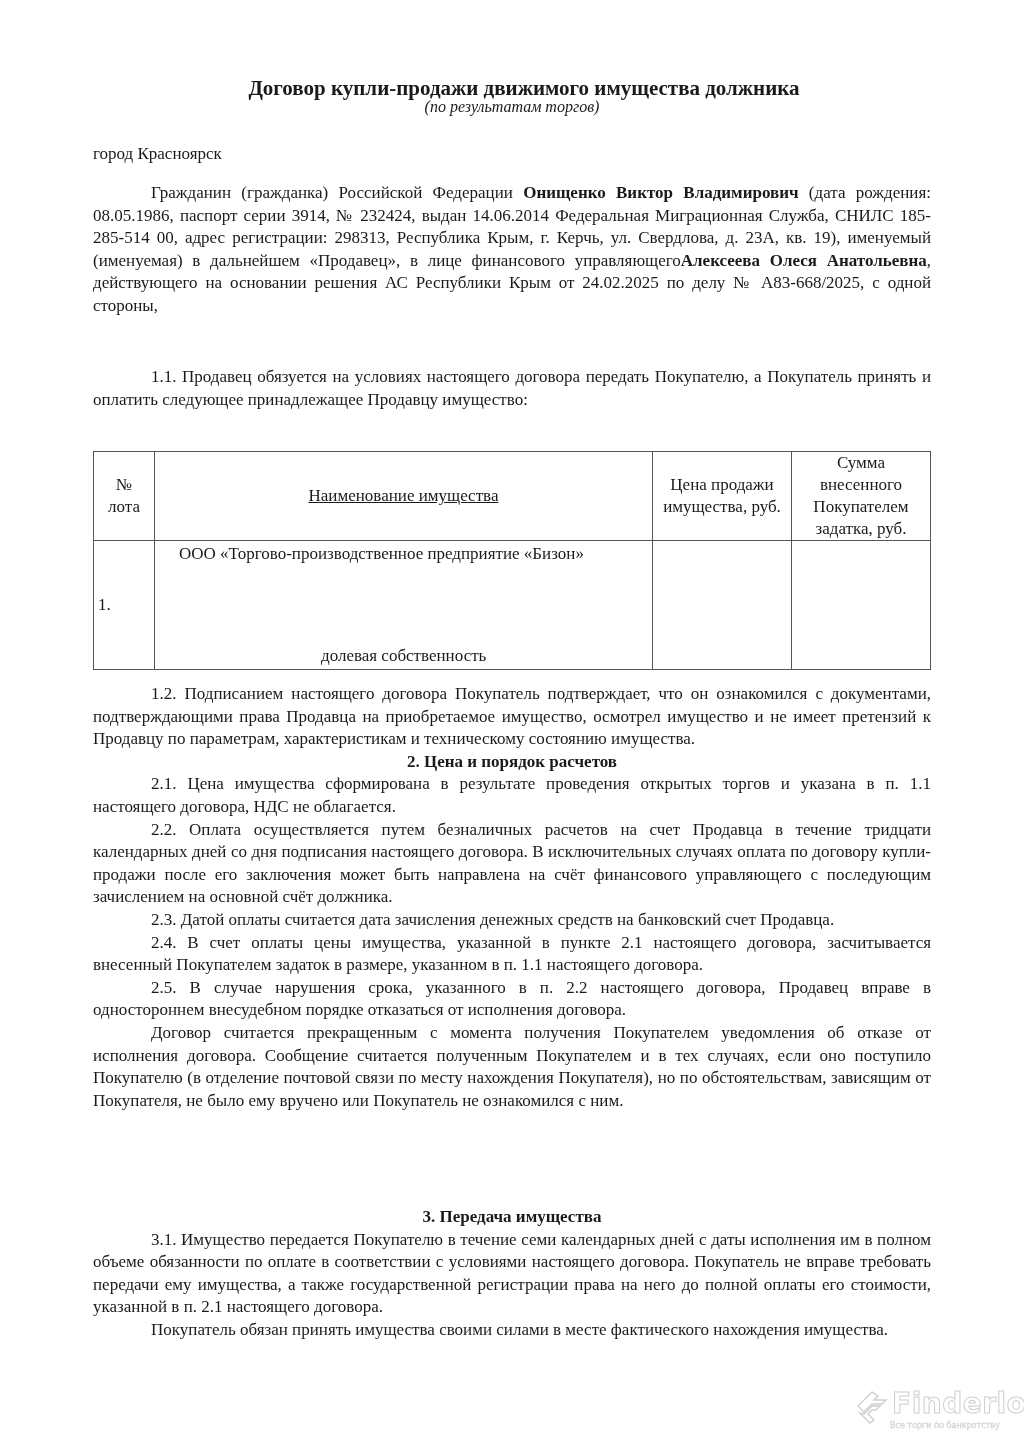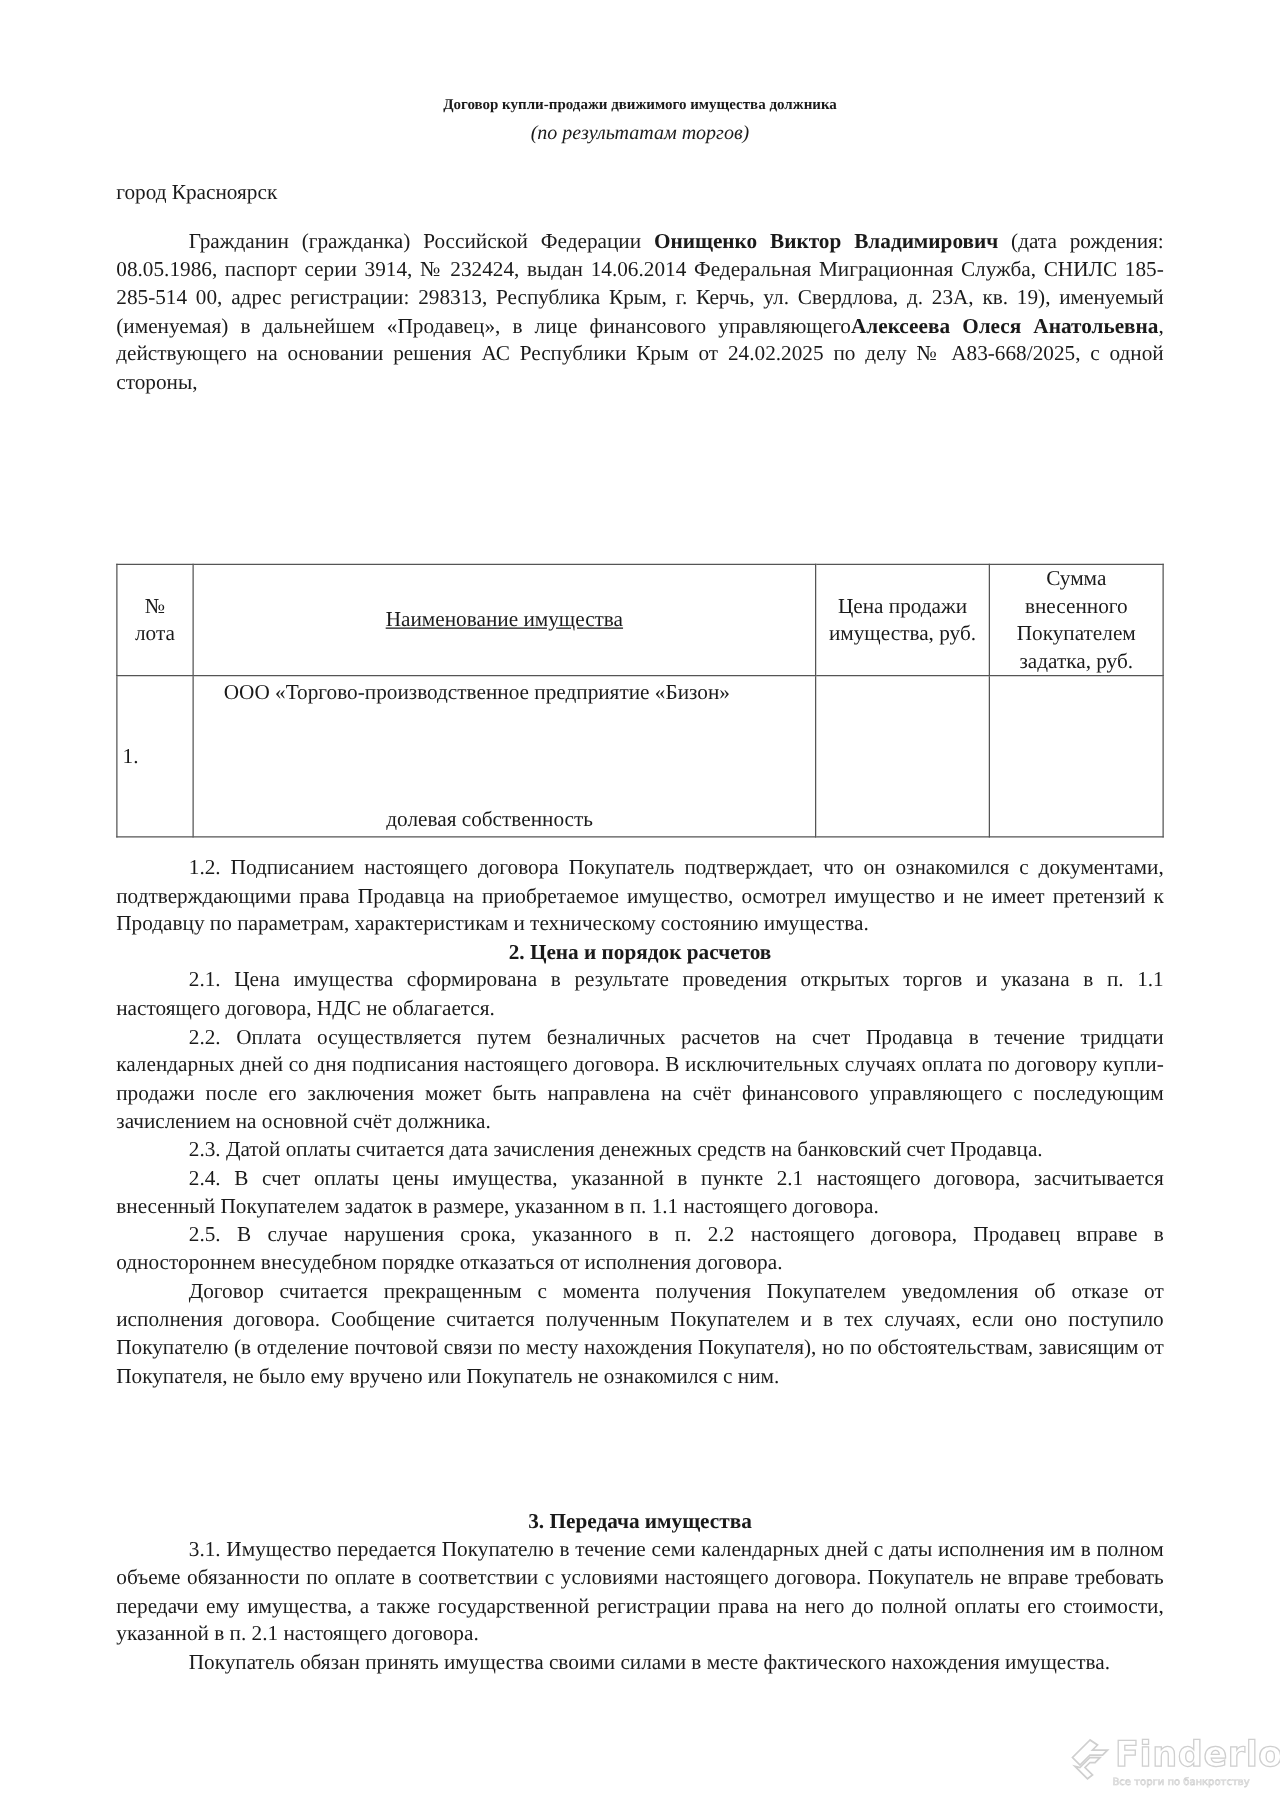--- a/index.html
+++ b/index.html
@@ -1,39 +1,39 @@
 <!DOCTYPE html>
 <html><head>
 <meta charset="utf-8">
 <style>
   html, body { margin: 0; padding: 0; background: #ffffff; }
   body { width: 1024px; height: 1448px; position: relative; overflow: hidden;
          font-family: "Liberation Serif", "DejaVu Serif", serif; color: #1a1a1a; }
   .page { position: absolute; left: 93px; top: 0; width: 838px; }
-  .title { position: absolute; top: 76px; left: 0; width: 838px; text-align: center;
-           font-weight: bold; font-size: 12px; }
+  .title { position: absolute; top: 76px; left: 12px; width: 838px; text-align: center;
+           font-weight: bold; font-size: 21px; }
   .subtitle { position: absolute; top: 98px; left: 0; width: 838px; text-align: center;
               font-style: italic; font-size: 16px; }
   .city { position: absolute; top: 144px; left: 0; font-size: 17px; }
   .body-text { position: absolute; left: 0; width: 838px; font-size: 17px; line-height: 22.6px;
                text-align: justify; }
   .body-text p { margin: 0; text-indent: 58px; }
   .heading { text-align: center; font-weight: bold; text-indent: 0 !important; }
   table.lots { position: absolute; top: 451px; left: 0; width: 838px; border-collapse: collapse;
                font-size: 17px; }
   table.lots td, table.lots th { border: 1.4px solid #555; font-weight: normal; vertical-align: middle;
                padding: 0 4px; line-height: 22px; }
   th.c-num { width: 52px; height: 86px; text-align: center; }
   th.c-name { text-align: center; text-decoration: underline; }
   th.c-price { width: 130px; text-align: center; }
   th.c-dep { width: 130px; text-align: center; }
   td.r-num { height: 128px; text-align: left; }
   td.r-name { position: relative; height: 128px; padding: 0; }
   .r-name-top { position: absolute; top: 2px; left: 24px; }
-  .r-name-bottom { position: absolute; bottom: 2px; left: 154px; }
+  .r-name-bottom { position: absolute; bottom: 2px; left: 166px; }
   .watermark { position: absolute; left: 852px; top: 1383px; width: 172px; height: 50px; color: #d6d6d6; }
   .wm-logo { position: absolute; left: 0; top: 6px; width: 36px; height: 36px; }
   .wm-name { position: absolute; left: 40px; top: 4px; font-family: "DejaVu Sans", sans-serif;
              font-size: 28px; font-weight: bold; color: #ffffff;
              -webkit-text-stroke: 1px #cfcfcf; letter-spacing: 0.5px; }
   .wm-tag { position: absolute; left: 38px; top: 38px; font-family: "DejaVu Sans", sans-serif;
             font-size: 8px; color: #ffffff; -webkit-text-stroke: 0.5px #cfcfcf; white-space: nowrap; }
 </style>
 </head>
 <body>
@@ -42,20 +42,21 @@
 
   <div class="title">Договор купли-продажи движимого имущества должника</div>
   <div class="subtitle">(по результатам торгов)</div>
   <div class="city">город Красноярск</div>
 
   <div class="body-text" style="top:182px;">
     <p><span>Гражданин (гражданка) Российской Федерации </span><b>Онищенко Виктор Владимирович</b><span> (дата рождения: 08.05.1986, паспорт серии 3914, № 232424, выдан 14.06.2014 Федеральная Миграционная Служба, СНИЛС 185-285-514 00, адрес регистрации: 298313, Республика Крым, г. Керчь, ул. Свердлова, д. 23А, кв. 19), именуемый (именуемая) в дальнейшем «Продавец», в лице финансового управляющего</span><b>Алексеева Олеся Анатольевна</b><span>, действующего на основании решения АС Республики Крым от 24.02.2025 по делу № А83-668/2025, с одной стороны,</span></p>
   </div>
 
   <div class="body-text" style="top:366px;">
+    <p>1.1. Продавец обязуется на условиях настоящего договора передать Покупателю, а Покупатель принять и оплатить следующее принадлежащее Продавцу имущество:</p>
   </div>
 
   <table class="lots">
     <tbody>
         <tr>
       <th class="c-num">№ лота</th>
       <th class="c-name">Наименование имущества</th>
       <th class="c-price">Цена продажи имущества, руб.</th>
       <th class="c-dep">Сумма внесенного Покупателем задатка, руб.</th>
     </tr>

